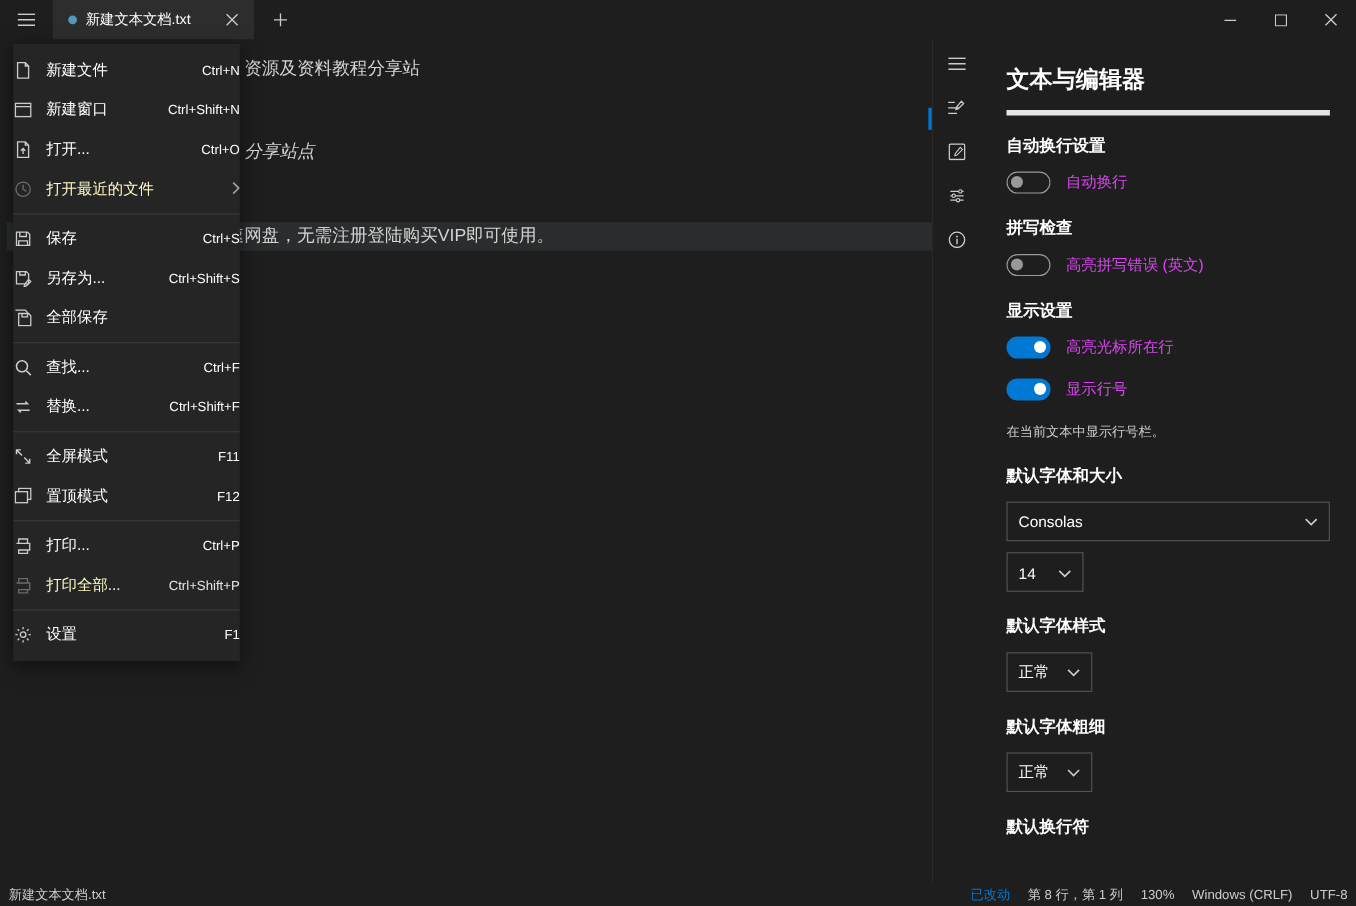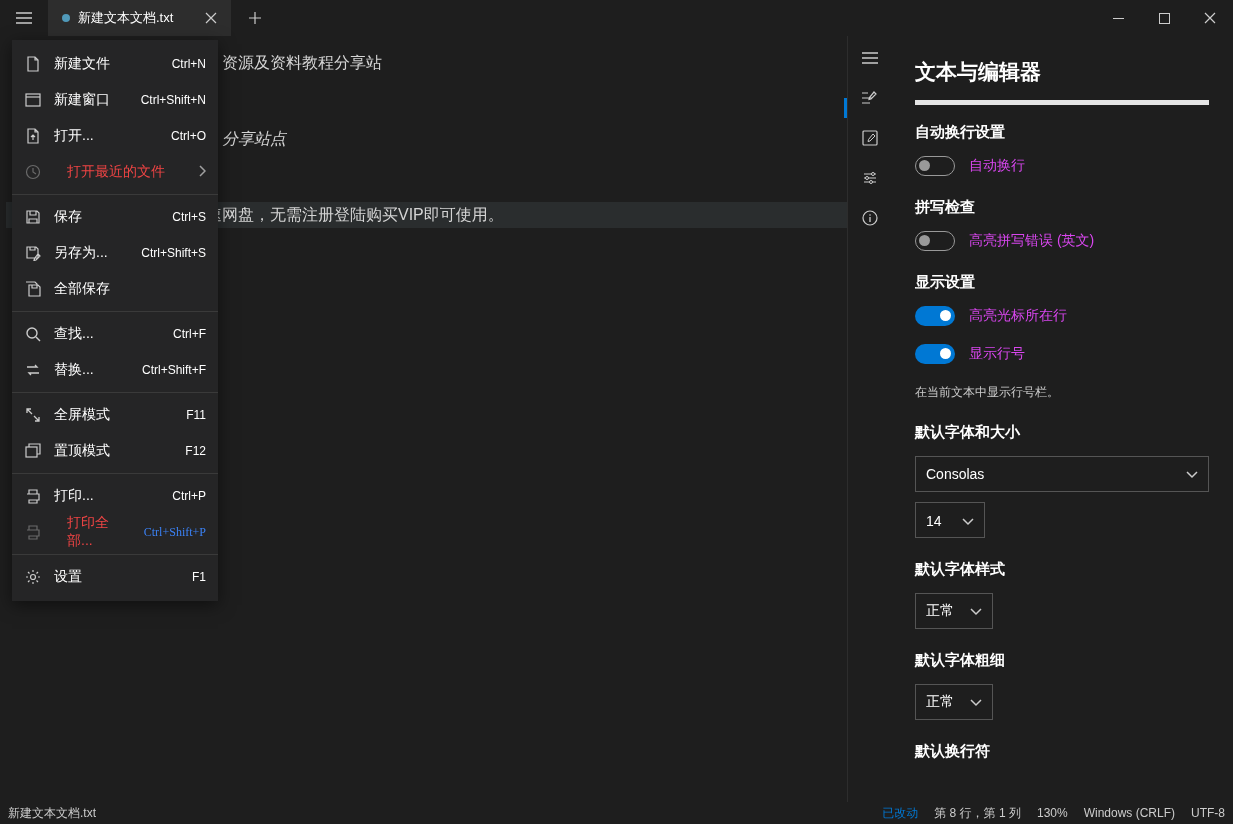--- a/index.html
+++ b/index.html
@@ -9,28 +9,28 @@
 .hamburger svg { width: 16px; height: 12px; }
 .tab { display: flex; align-items: center; height: 36px; padding: 0 10px 0 14px; background: #2d2d2d; gap: 8px; }
 .dot { width: 8px; height: 8px; border-radius: 50%; background: #519aba; }
 .tab-title { font-size: 13px; color: #ffffff; }
 .tab-close { width: 20px; height: 20px; display:flex; align-items:center; justify-content:center; color:#cccccc; margin-left: 20px;}
 .add-tab { width: 36px; height: 36px; display:flex; align-items:center; justify-content:center; color:#cccccc; margin-left: 6px;}
 .win-controls { margin-left: auto; display: flex; }
 .win-btn { width: 46px; height: 36px; display:flex; align-items:center; justify-content:center; color:#cccccc; }
 .main { flex: 1; display: flex; position: relative; }
 .menu { position: absolute; left: 12px; top: 4px; width: 206px; background: #252526; z-index: 100; padding: 6px 0; font-size: 14px; box-shadow: 0 4px 16px rgba(0,0,0,0.5);}
-.menu-item { display: flex; align-items: center; height: 36px; padding: 0 12px; gap: 12px; }
+.menu-item { display: flex; align-items: center; height: 36px; padding: 0 0; gap: 12px; }
 .menu-item.disabled { color: #6a6a6a; }
 .menu-item .icon { width: 18px; height: 18px; display:flex; align-items:center; justify-content:center; color:#cccccc;}
 .menu-item.disabled .icon { color:#6a6a6a;}
 .menu-item .label { flex: 1; color: #ffffff; }
-.menu-item.disabled .label { color:#ef4444;margin-left:13px;}
+.menu-item.disabled .label { color:#fef9c3;}
 .menu-item .shortcut { font-size: 12px; color: #ffffff; }
-.menu-item.disabled .shortcut { color:#3b82f6;font-family:Liberation Serif, serif;}
+.menu-item.disabled .shortcut { color:#e5e5e5;}
 .menu-sep { height: 1px; background: #3a3a3a; margin: 4px 0;}
 .menu-item .chev { color:#a0a0a0;}
 .editor { flex: 1; background: #1e1e1e; position: relative; }
 .editor-text { position: absolute; left: 12px; top: 14px; right: 0; font-size: 16px; line-height: 26px; color: #d4d4d4; white-space: pre; }
 .editor-text .line { height: 26px; padding-left: 6px;}
 .editor-text .hl { background: #2a2d2e; margin-left: -6px; padding-left: 12px; }
 .active-indicator { position:absolute; right:0; top:62px; width:3px; height:20px; background:#0078d4;}
 .vbar { width: 44px; background: #1e1e1e; border-left: 1px solid #2d2d2d; display: flex; flex-direction: column; align-items: center; padding-top: 12px; gap: 20px;}
 .vbar .vicon { width:20px; height:20px; color:#cccccc; display:flex; align-items:center; justify-content:center;}
 .settings { width: 342px; background: #1e1e1e; padding: 22px 24px 0 24px; overflow-y: auto; }

